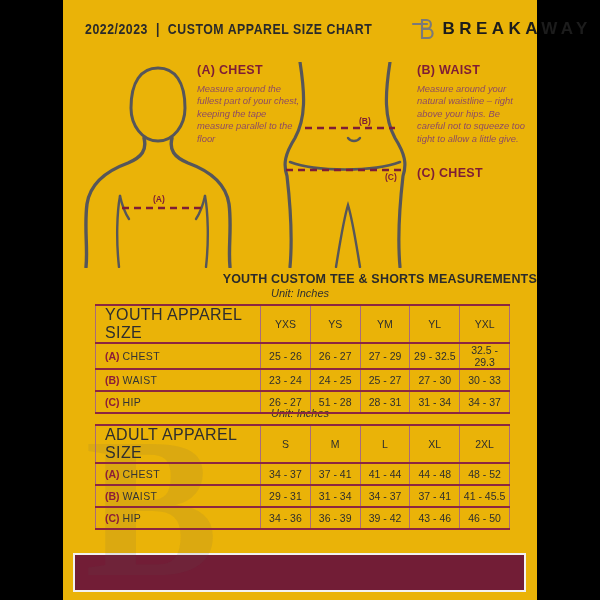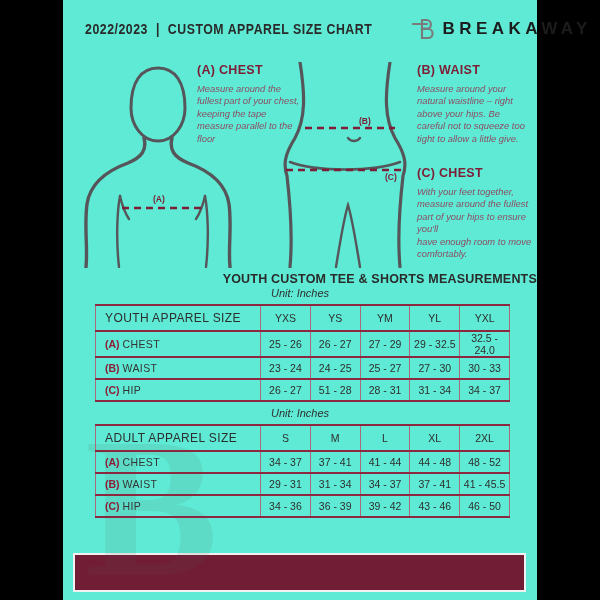--- a/index.html
+++ b/index.html
@@ -2,21 +2,21 @@
 <html><head>
 <meta charset="utf-8">
 <style>
   html,body{margin:0;padding:0;}
   body{
     width:600px;height:600px;background:#000;position:relative;overflow:hidden;
     font-family:"Liberation Sans", sans-serif;
   }
   .page{
     position:absolute;left:63px;top:0;width:474px;height:600px;
-    background:#5eead4;color:#2e2e2e;
+    background:#eab308;color:#2e2e2e;
   }
   
   .header{position:absolute;top:16px;left:22px;right:10px;height:26px;
     display:flex;justify-content:space-between;align-items:center;}
   .header-title{display:flex;align-items:center;gap:9px;font-weight:700;
     font-size:14px;letter-spacing:.6px;color:#2a2a2a;
     transform:scaleX(.88);transform-origin:left center;white-space:nowrap;}
   .brand{display:flex;align-items:center;gap:5px;}
   .brand-name{font-weight:700;font-size:17px;letter-spacing:4.5px;color:#1c1c1c;}
   
@@ -34,21 +34,21 @@
   .unit{text-align:center;font-style:italic;font-size:11px;color:#2f2f2f;margin-top:1px;}
   table.size{border-collapse:collapse;margin:5px 0 0 32px;width:415px;table-layout:fixed;
     position:relative;z-index:2;}
   table.size th,table.size td{
     border-top:2px solid #8c2740;border-bottom:2px solid #8c2740;
     border-left:1px solid #a96b7b;border-right:1px solid #a96b7b;
     font-size:10.5px;text-align:center;padding:0;color:#2e2e2e;background:transparent;}
   table.size th{height:24px;font-weight:400;}
   table.size td{height:20px;}
   table.size th:first-child{width:155px;text-align:left;padding-left:9px;font-weight:400;
-    letter-spacing:.4px;font-size:12px;}
+    letter-spacing:.4px;font-size:16px;}
   table.size td:first-child{text-align:left;padding-left:9px;}
   .prefix{color:#8c1d37;font-weight:700;}
   .row-label{color:#343434;letter-spacing:.4px;}
   
   .watermark{position:absolute;left:22px;top:408px;font-family:"Liberation Serif",serif;
     font-weight:700;font-size:200px;line-height:1;color:rgba(90,90,90,.10);z-index:1;
     pointer-events:none;}
   .footer-bar{position:absolute;left:10px;top:553px;width:453px;height:39px;
     background:#721d36;border:2px solid #f2f1f1;box-sizing:border-box;}
 </style>
@@ -106,22 +106,20 @@
     <div class="marker" style="left:296px;top:58px;">(B)</div>
     <div class="marker" style="left:322px;top:114px;">(C)</div>
 
     <div class="diag-heading" style="left:134px;top:5px;">(A) CHEST</div>
     <div class="diag-body" style="left:134px;top:25px;width:106px;">Measure around the fullest part of your chest, keeping the tape measure parallel to the floor</div>
 
     <div class="diag-heading" style="left:354px;top:5px;">(B) WAIST</div>
     <div class="diag-body" style="left:354px;top:25px;width:112px;">Measure around your natural waistline – right above your hips. Be careful not to squeeze too tight to allow a little give.</div>
 
     <div class="diag-heading" style="left:354px;top:108px;">(C) CHEST</div>
-    <div class="diag-body" style="left:354px;top:128px;width:116px;">With your feet together, measure around the fullest part of your hips to ensure you'll
-have enough room to move comfortably.</div>
   </div>
 
   <div class="watermark">B</div>
 
   <div class="table-block block-youth">
     <div class="section-title">YOUTH CUSTOM TEE &amp; SHORTS MEASUREMENTS</div>
     <div class="unit">Unit: Inches</div>
     <table class="size">
       <tbody>
           <tr>
@@ -131,21 +129,21 @@
         <th>YM</th>
         <th>YL</th>
         <th>YXL</th>
       </tr>
       <tr>
         <td><span class="prefix">(A)</span> <span class="row-label">CHEST</span></td>
         <td>25 - 26</td>
         <td>26 - 27</td>
         <td>27 - 29</td>
         <td>29 - 32.5</td>
-        <td>32.5 - 24.0</td>
+        <td>32.5 - 29.3</td>
       </tr>
       <tr>
         <td><span class="prefix">(B)</span> <span class="row-label">WAIST</span></td>
         <td>23 - 24</td>
         <td>24 - 25</td>
         <td>25 - 27</td>
         <td>27 - 30</td>
         <td>30 - 33</td>
       </tr>
       <tr>

